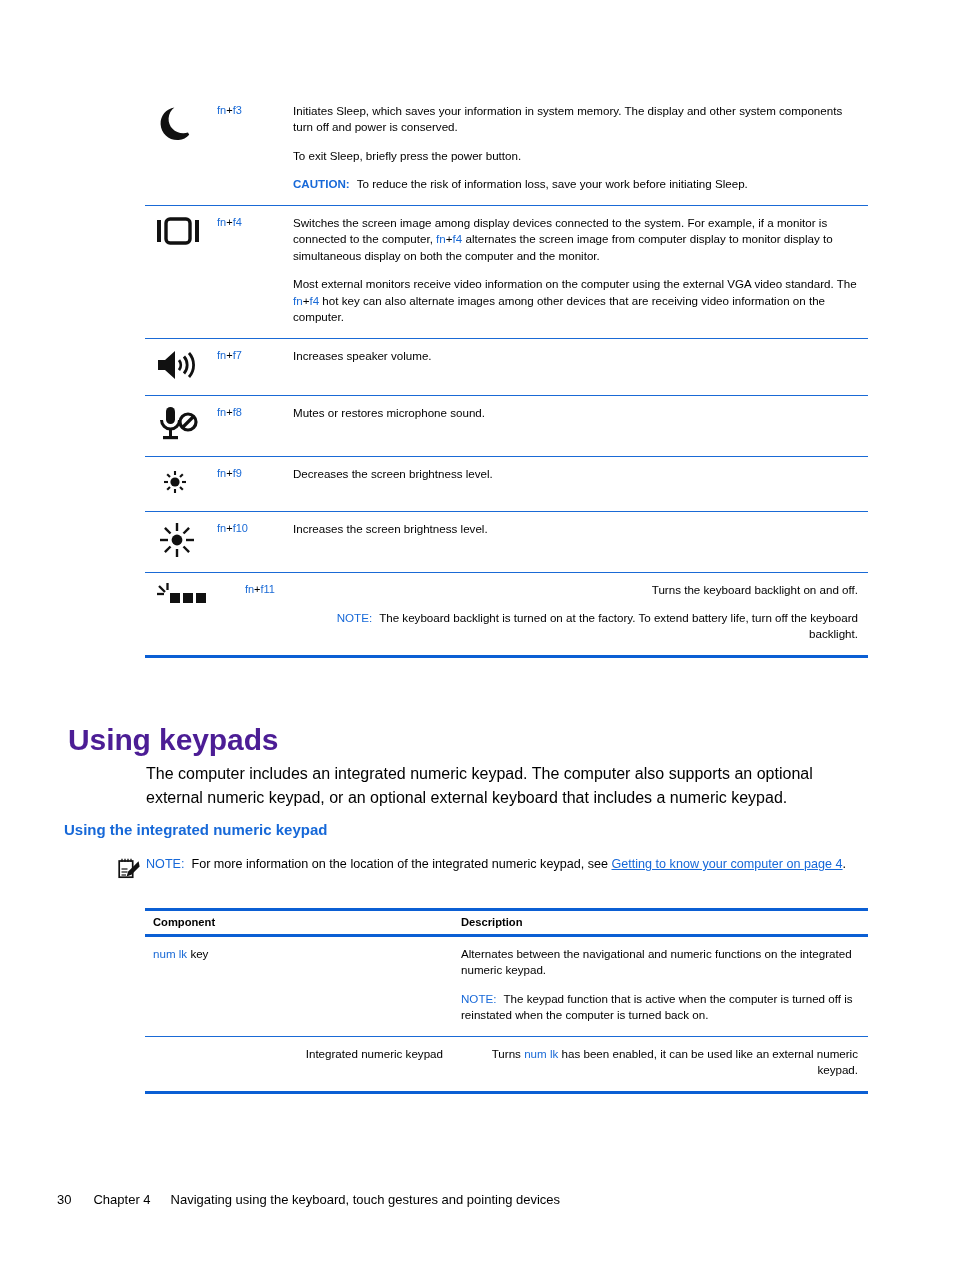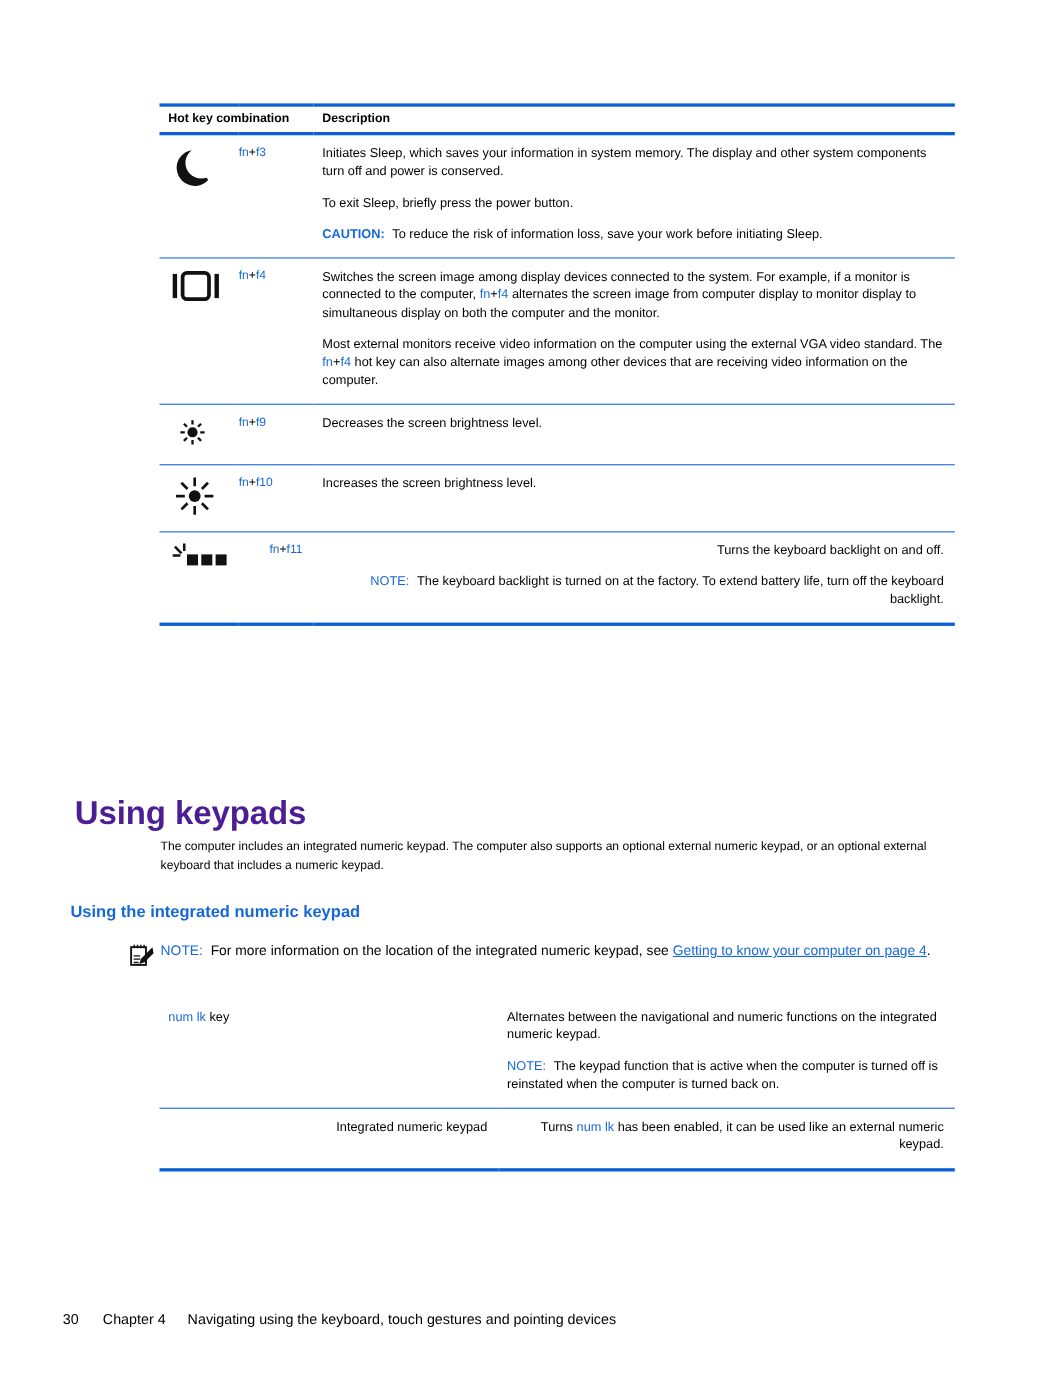--- a/index.html
+++ b/index.html
@@ -103,21 +103,21 @@
     margin: 0;
     font-size: 15px;
     font-weight: bold;
     color: #1668d8;
   }
   .intro-para {
     position: absolute;
     left: 146px;
     top: 762px;
     width: 700px;
-    font-size: 11px;
+    font-size: 16px;
     line-height: 1.52;
     color: #000;
   }
 
   .note-block {
     position: absolute;
     left: 118px;
     top: 855px;
     width: 740px;
     font-size: 12.6px;
@@ -161,24 +161,20 @@
 
 <div class="page">
 
   <table class="doc-table hotkeys">
     <colgroup>
       <col class="col-icon">
         <col class="col-combo">
         <col class="col-desc">
     </colgroup>
     <tbody>
-      <tr class="hdr-row rule-top">
-        <td colspan="2">Hot key combination</td>
-        <td class="hdr-desc">Description</td>
-      </tr>
 
       <tr class="body-row">
         <td class="icon-cell">
           <span>
             <svg class="ic" width="44" height="44" viewBox="0 0 44 44">
               <path d="M33 30.5 C22.5 33.5 13 26 13.6 16.2 C13.9 11.6 16.2 7.8 19.4 5.5 C11.3 6.6 5.2 13.8 5.6 22.2 C6.1 31.6 14.2 38.7 23.6 38 C27.9 37.7 31.6 35.7 34.2 32.7 Z" fill="#111"></path>
             </svg>
           </span>
         </td>
         <td class="combo-cell">
@@ -206,21 +202,59 @@
         <td class="combo-cell">
           <span class="fn">fn</span><span class="plus">+</span><span class="fn">f4</span>
         </td>
         <td>
           <p class="para">Switches the screen image among display devices connected to the system. For example, if a monitor is connected to the computer, <span class="fn">fn</span>+<span class="fn">f4</span> alternates the screen image from computer display to monitor display to simultaneous display on both the computer and the monitor.</p>
           <p class="para">Most external monitors receive video information on the computer using the external VGA video standard. The <span class="fn">fn</span>+<span class="fn">f4</span> hot key can also alternate images among other devices that are receiving video information on the computer.</p>
         </td>
       </tr>
 
 
-
+      <tr class="body-row">
+        <td class="icon-cell">
+          <span>
+            <svg class="ic" width="46" height="36" viewBox="0 0 46 36">
+              <path d="M3 13 H10 L20 4 V32 L10 23 H3 Z" fill="#111"></path>
+              <path d="M24 13 A8 8 0 0 1 24 23" fill="none" stroke="#111" stroke-width="2.8"></path>
+              <path d="M29 9.5 A13 13 0 0 1 29 26.5" fill="none" stroke="#111" stroke-width="2.8"></path>
+              <path d="M34 6 A18 18 0 0 1 34 30" fill="none" stroke="#111" stroke-width="2.8"></path>
+            </svg>
+          </span>
+        </td>
+        <td class="combo-cell">
+          <span class="fn">fn</span><span class="plus">+</span><span class="fn">f7</span>
+        </td>
+        <td>
+          <p class="para">Increases speaker volume.</p>
+        </td>
+      </tr>
+
+      <tr class="body-row">
+        <td class="icon-cell">
+          <span>
+            <svg class="ic" width="46" height="40" viewBox="0 0 46 40">
+              <rect x="11" y="3" width="9" height="17" rx="4.5" ry="4.5" fill="#111"></rect>
+              <path d="M6.5 16 A9 9 0 0 0 24.5 16" fill="none" stroke="#111" stroke-width="3"></path>
+              <rect x="14" y="24" width="3" height="9" fill="#111"></rect>
+              <rect x="8" y="32" width="15" height="3.2" fill="#111"></rect>
+              <circle cx="33" cy="18" r="8" fill="none" stroke="#111" stroke-width="3.2"></circle>
+              <line x1="27.5" y1="23.5" x2="38.5" y2="12.5" stroke="#111" stroke-width="3.2"></line>
+            </svg>
+          </span>
+        </td>
+        <td class="combo-cell">
+          <span class="fn">fn</span><span class="plus">+</span><span class="fn">f8</span>
+        </td>
+        <td>
+          <p class="para">Mutes or restores microphone sound.</p>
+        </td>
+      </tr>
 
       <tr class="body-row">
         <td class="icon-cell">
           <span>
             <svg class="ic" width="40" height="34" viewBox="0 0 40 34">
               <circle cx="20" cy="17" r="4.6" fill="#111"></circle>
               <g stroke="#111" stroke-width="2.1">
                 <line x1="20" y1="6" x2="20" y2="10"></line>
                 <line x1="20" y1="24" x2="20" y2="28"></line>
                 <line x1="9" y1="17" x2="13" y2="17"></line>
@@ -321,20 +355,24 @@
     </span>
     <span class="note-text"><span class="note-label">NOTE:</span><span class="gap-after-label"></span><span>For more information on the location of the integrated numeric keypad, see </span><a class="doclink" href="#">Getting to know your computer on page 4</a><span>.</span></span>
   </div>
 
   <table class="doc-table keypad">
     <colgroup>
       <col class="col-comp">
         <col class="col-kdesc">
     </colgroup>
     <tbody>
+      <tr class="hdr-row rule-top">
+        <td>Component</td>
+        <td class="hdr-desc">Description</td>
+      </tr>
 
       <tr class="body-row">
         <td>
           <span class="fn">num lk</span><span> key</span>
         </td>
         <td>
           <p class="para">Alternates between the navigational and numeric functions on the integrated numeric keypad.</p>
           <p class="para">
             <span class="note-label">NOTE:</span><span class="gap-after-label"></span><span>The keypad function that is active when the computer is turned off is reinstated when the computer is turned back on.</span>
           </p>

